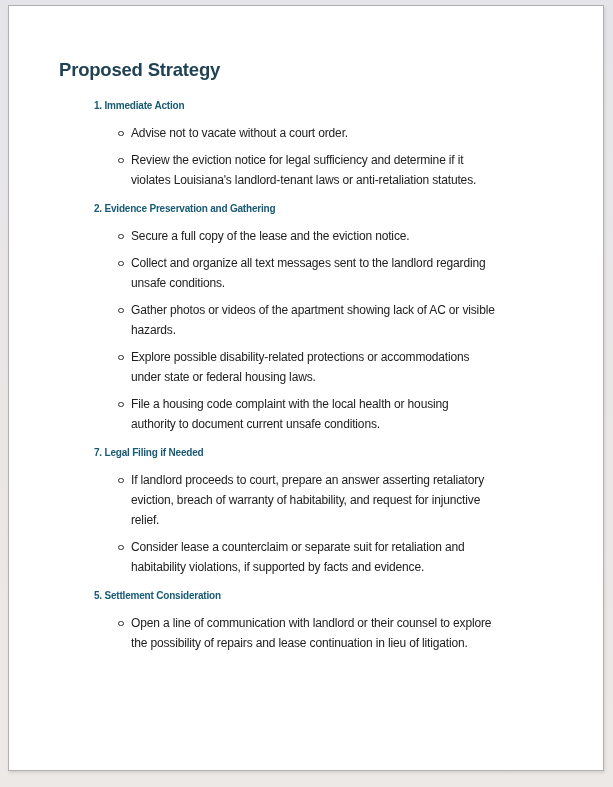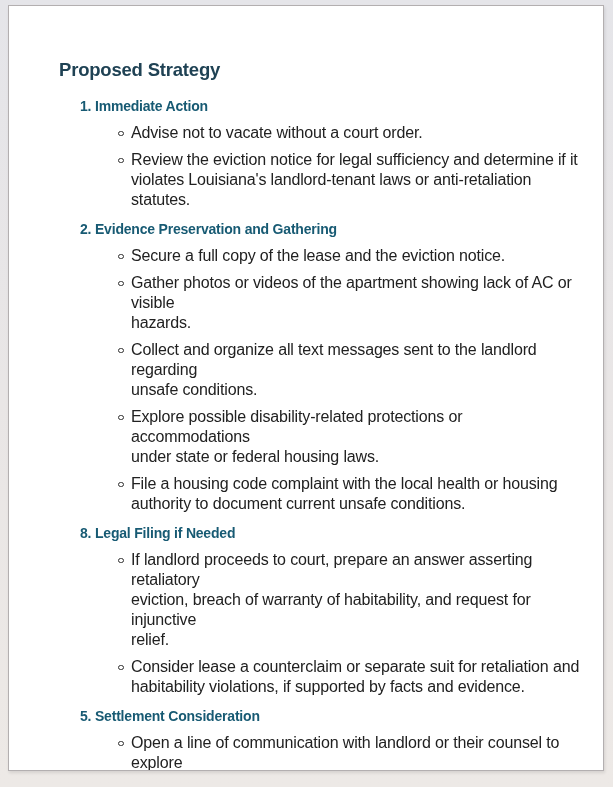--- a/index.html
+++ b/index.html
@@ -33,22 +33,22 @@
   }
   .doc-title {
     margin: 0 0 13px 0;
     font-size: 18.5px;
     line-height: 26px;
     font-weight: 600;
     letter-spacing: -0.2px;
     color: var(--title-color, #1f4254);
   }
   .section-heading {
-    margin: 9px 0 7px 21px;
-    font-size: 14px;
+    margin: 9px 0 7px 35px;
+    font-size: 10px;
     line-height: 20px;
     font-weight: 600;
     letter-spacing: -0.2px;
     color: var(--heading-color, #175a73);
   }
   .bullet {
     position: relative;
     margin: 0 0 7px 72px;
   }
   .bullet-marker {
@@ -57,21 +57,21 @@
     top: 7.5px;
     width: 3.5px;
     height: 3.5px;
     border: 1.1px solid #2f2f2f;
     border-radius: 50%;
     background: transparent;
   }
   .bullet-text {
     display: block;
     width: 452px;
-    font-size: 16px;
+    font-size: 12px;
     line-height: 20px;
     letter-spacing: -0.15px;
     color: var(--body-color, #212121);
     white-space: pre-line;
   }
 </style>
 </head>
 <body>
 
 <div class="canvas">
@@ -91,41 +91,41 @@
 violates Louisiana's landlord-tenant laws or anti-retaliation statutes.</span>
       </div>
 
       <h2 class="section-heading">2. Evidence Preservation and Gathering</h2>
       <div class="bullet">
         <span class="bullet-marker"></span>
         <span class="bullet-text">Secure a full copy of the lease and the eviction notice.</span>
       </div>
       <div class="bullet">
         <span class="bullet-marker"></span>
-        <span class="bullet-text">Gather photos or videos of the apartment showing lack of AC or visible
-hazards.</span>
+        <span class="bullet-text">Collect and organize all text messages sent to the landlord regarding
+unsafe conditions.</span>
       </div>
       <div class="bullet">
         <span class="bullet-marker"></span>
-        <span class="bullet-text">Collect and organize all text messages sent to the landlord regarding
-unsafe conditions.</span>
+        <span class="bullet-text">Gather photos or videos of the apartment showing lack of AC or visible
+hazards.</span>
       </div>
 
       <div class="bullet">
         <span class="bullet-marker"></span>
         <span class="bullet-text">Explore possible disability-related protections or accommodations
 under state or federal housing laws.</span>
       </div>
       <div class="bullet">
         <span class="bullet-marker"></span>
         <span class="bullet-text">File a housing code complaint with the local health or housing
 authority to document current unsafe conditions.</span>
       </div>
 
-      <h2 class="section-heading">8. Legal Filing if Needed</h2>
+      <h2 class="section-heading">7. Legal Filing if Needed</h2>
       <div class="bullet">
         <span class="bullet-marker"></span>
         <span class="bullet-text">If landlord proceeds to court, prepare an answer asserting retaliatory
 eviction, breach of warranty of habitability, and request for injunctive
 relief.</span>
       </div>
       <div class="bullet">
         <span class="bullet-marker"></span>
         <span class="bullet-text">Consider lease a counterclaim or separate suit for retaliation and
 habitability violations, if supported by facts and evidence.</span>

